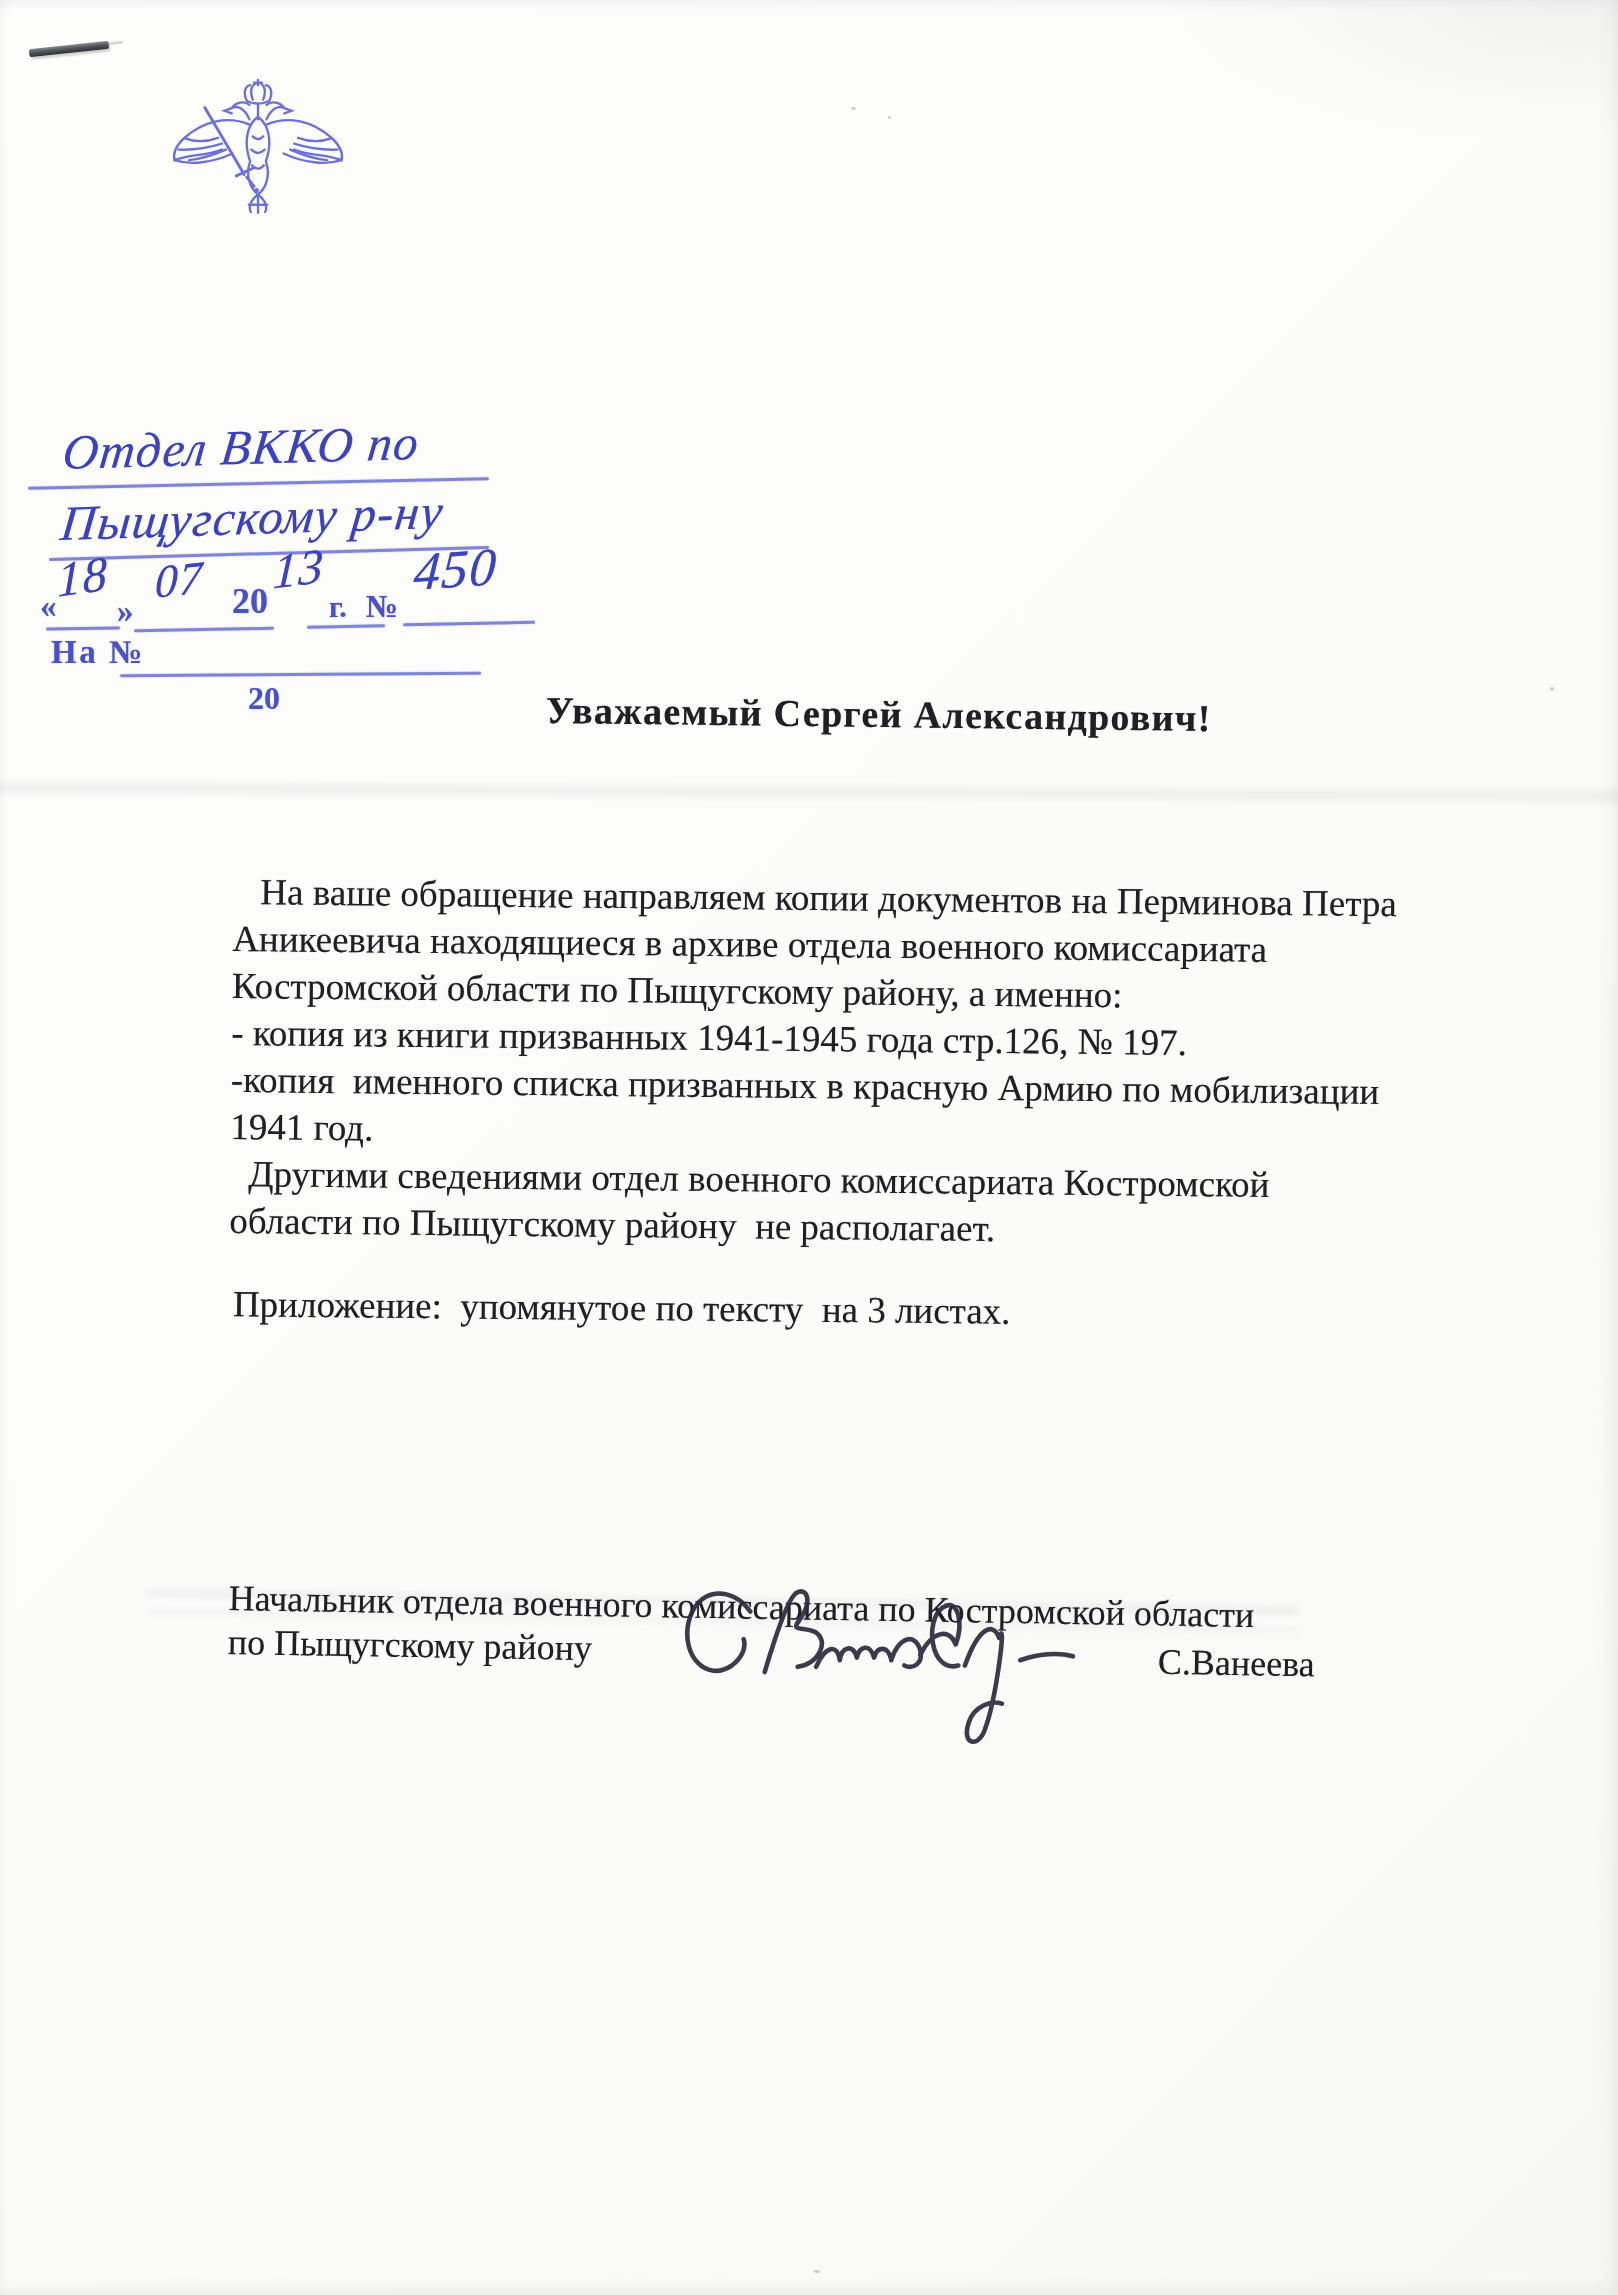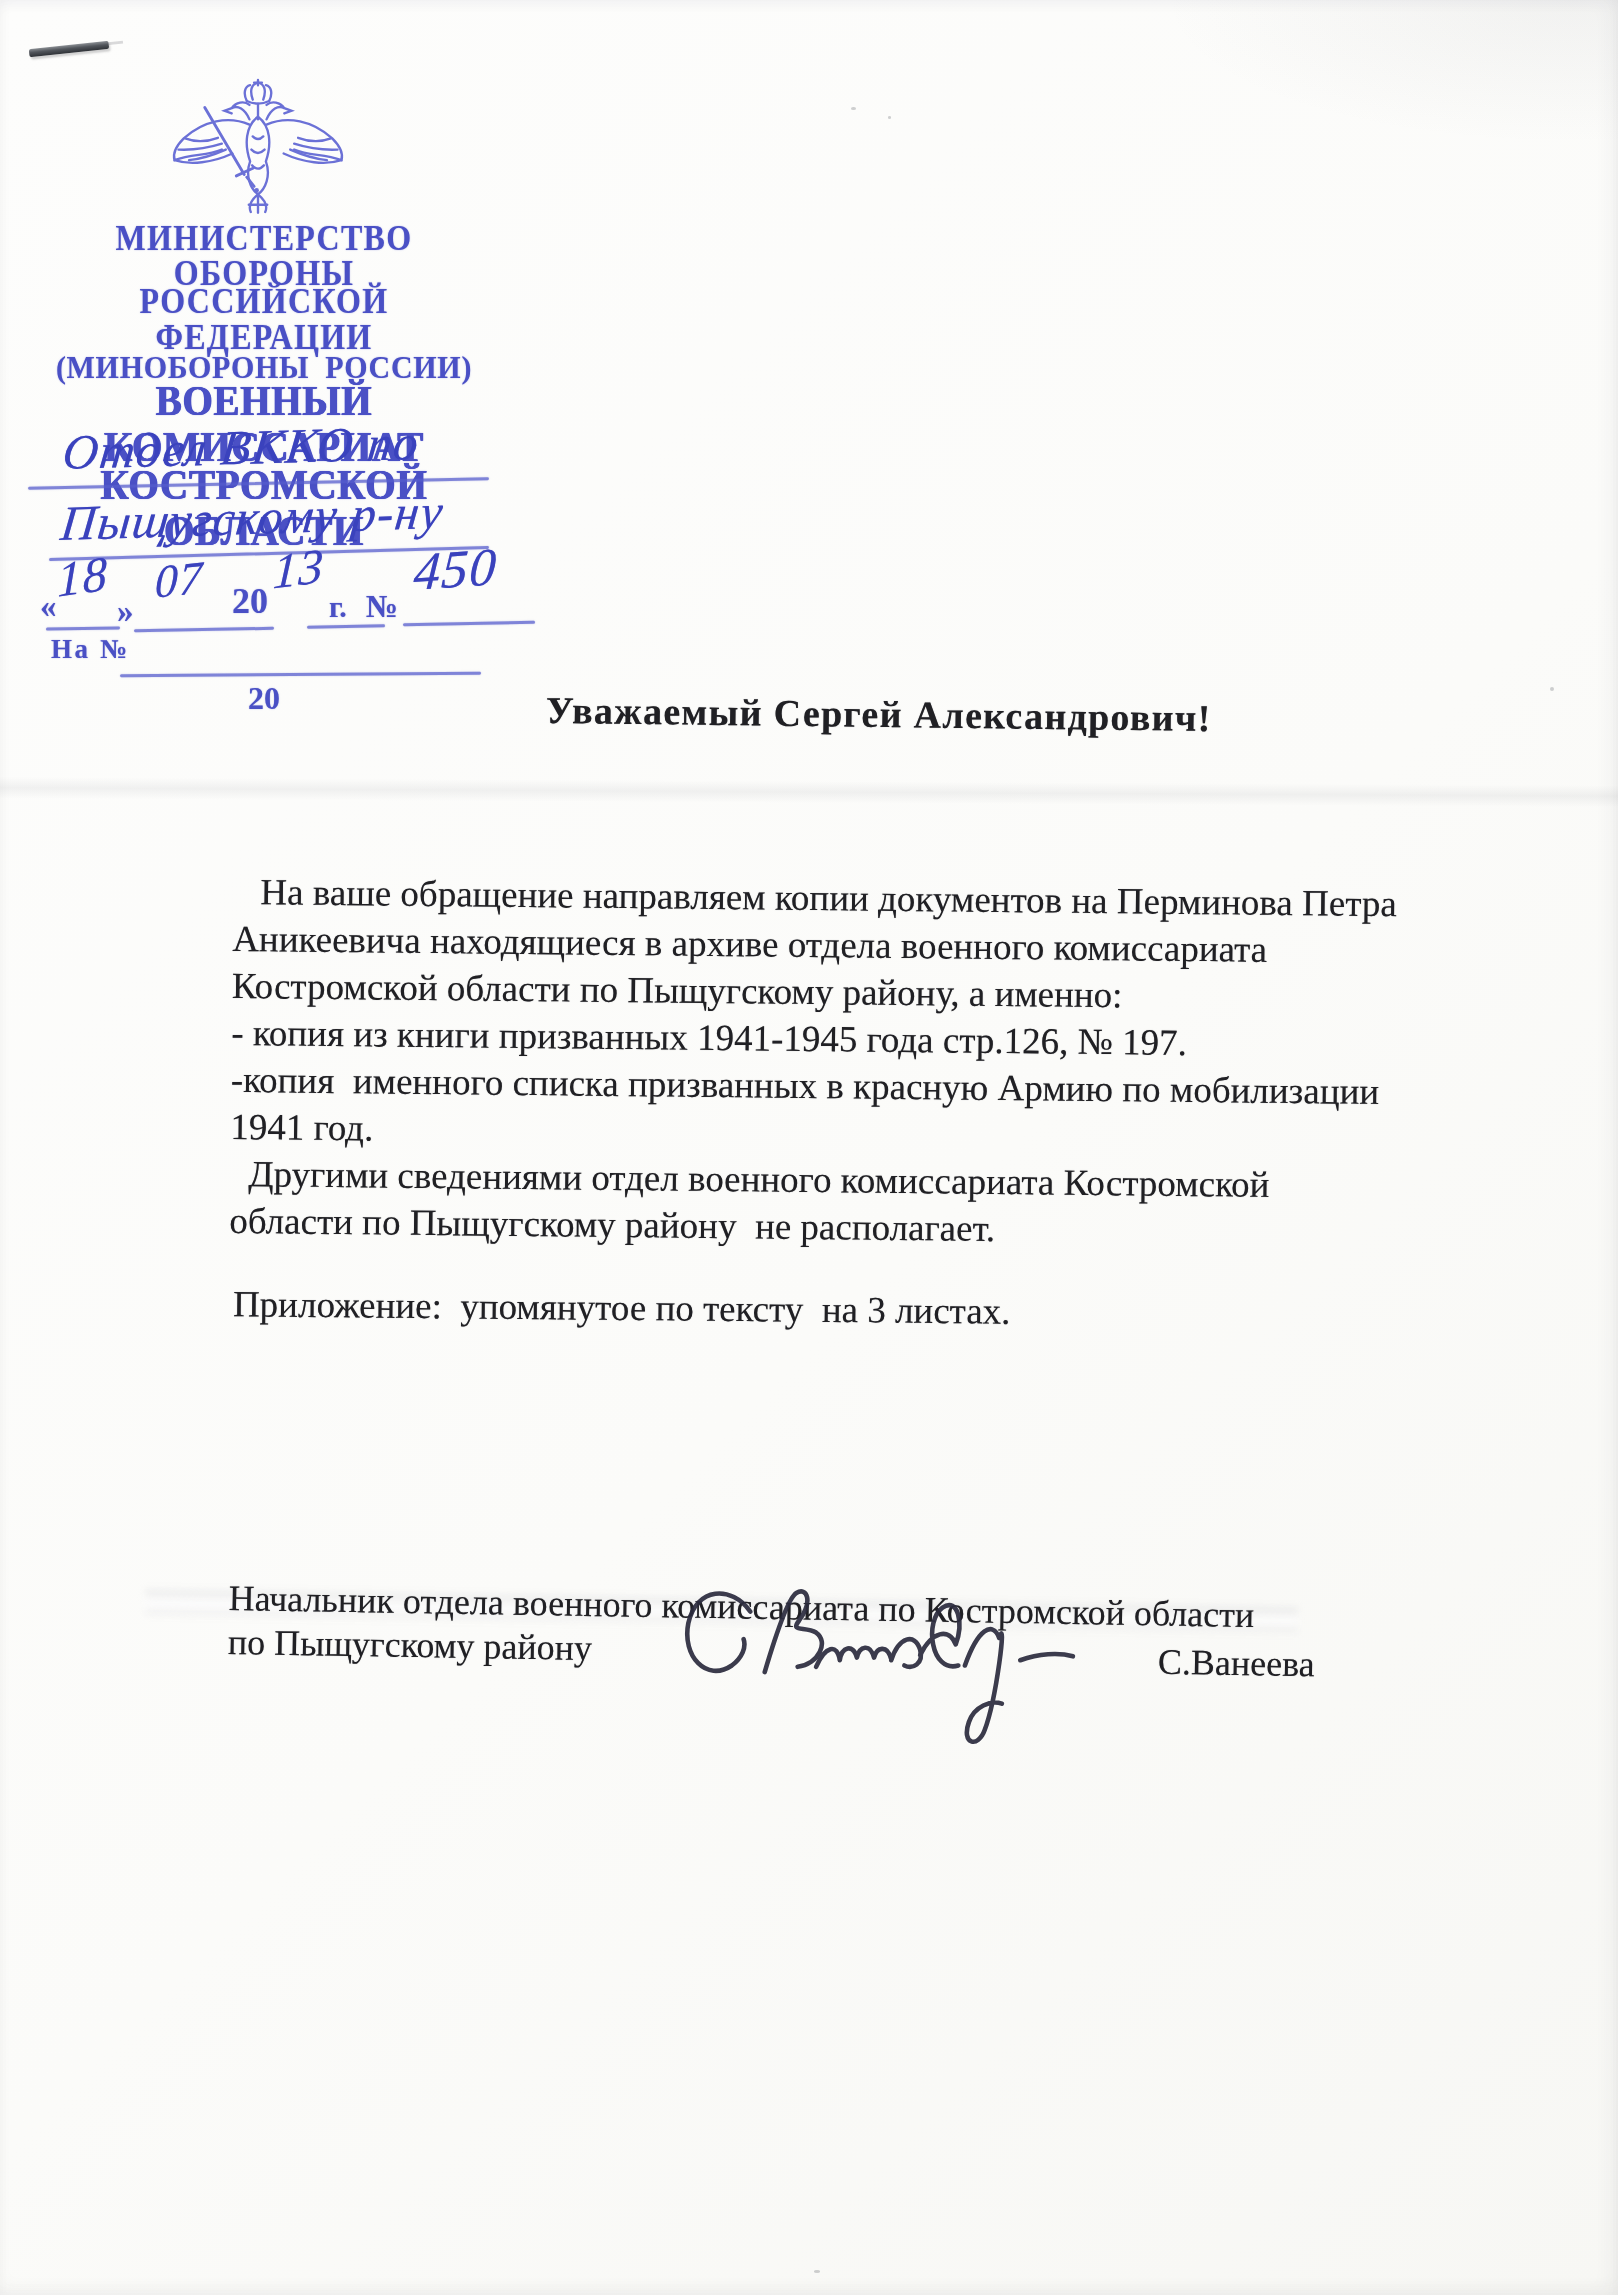--- a/index.html
+++ b/index.html
@@ -102,48 +102,41 @@
 
       <g stroke-width="4.4">
         <path d="M60 48 L120 150"></path>
         <path d="M108 152 L134 140"></path>
         <path d="M124 154 L135 168"></path>
       </g>
       <circle cx="139" cy="174" r="3.4" fill="#585ed2" stroke="none"></circle>
     </g>
   </svg>
 
-  <div class="letterhead stamp">
-    <div class="lh-small">МИНИСТЕРСТВО ОБОРОНЫ</div>
-    <div class="lh-small">РОССИЙСКОЙ ФЕДЕРАЦИИ</div>
-    <div class="lh-small3">(МИНОБОРОНЫ РОССИИ)</div>
-    <div class="lh-big">ВОЕННЫЙ КОМИССАРИАТ</div>
-    <div class="lh-big">КОСТРОМСКОЙ ОБЛАСТИ</div>
-  </div>
 
   <div class="pen hw1">Отдел ВККО по</div>
   <div class="ruleline" style="left:28px;top:482px;width:461px;transform:rotate(-1.2deg);"></div>
   <div class="pen hw2">Пыщугскому р-ну</div>
   <div class="ruleline" style="left:49px;top:552px;width:440px;transform:rotate(-1.6deg);"></div>
 
   <div class="stamp stamp-inline" style="left:40px;top:588px;font-size:33px;">«</div>
   <div class="pen hw-digit" style="left:57px;top:548px;transform:rotate(-8deg) skewX(-8deg);">18</div>
   <div class="stamp stamp-inline" style="left:117px;top:593px;font-size:33px;">»</div>
   <div class="pen hw-digit" style="left:155px;top:553px;font-size:46px;transform:rotate(-6deg) skewX(-8deg);">07</div>
   <div class="ruleline" style="left:46px;top:627px;width:74px;transform:rotate(-1deg);"></div>
   <div class="ruleline" style="left:134px;top:628px;width:140px;transform:rotate(-1deg);"></div>
   <div class="stamp stamp-inline" style="left:232px;top:580px;font-size:36px;">20</div>
   <div class="pen hw-digit" style="left:273px;top:540px;transform:rotate(-7deg) skewX(-10deg);">13</div>
   <div class="ruleline" style="left:307px;top:625px;width:78px;transform:rotate(-1deg);"></div>
   <div class="stamp stamp-inline" style="left:329px;top:590px;font-size:30px;">г.</div>
   <div class="stamp stamp-inline" style="left:366px;top:588px;font-size:32px;">№</div>
   <div class="pen hw-digit" style="left:414px;top:539px;font-size:53px;transform:rotate(-4deg) skewX(-8deg);">450</div>
   <div class="ruleline" style="left:403px;top:622px;width:132px;transform:rotate(-1deg);"></div>
 
-  <div class="stamp stamp-inline" style="left:51px;top:634px;font-size:27px;letter-spacing:2.6px;">На №</div>
+  <div class="stamp stamp-inline" style="left:51px;top:634px;font-size:33px;letter-spacing:2.6px;">На №</div>
   <div class="ruleline" style="left:120px;top:673px;width:361px;transform:rotate(-.4deg);"></div>
   <div class="stamp stamp-inline" style="left:248px;top:680px;font-size:32px;">20</div>
 
   <div class="typed greeting">Уважаемый Сергей Александрович!</div>
 
   <div class="typed bodytext">
     <div>   На ваше обращение направляем копии документов на Перминова Петра</div>
     <div>Аникеевича находящиеся в архиве отдела военного комиссариата</div>
     <div>Костромской области по Пыщугскому району, а именно:</div>
     <div>- копия из книги призванных 1941-1945 года стр.126, № 197.</div>

